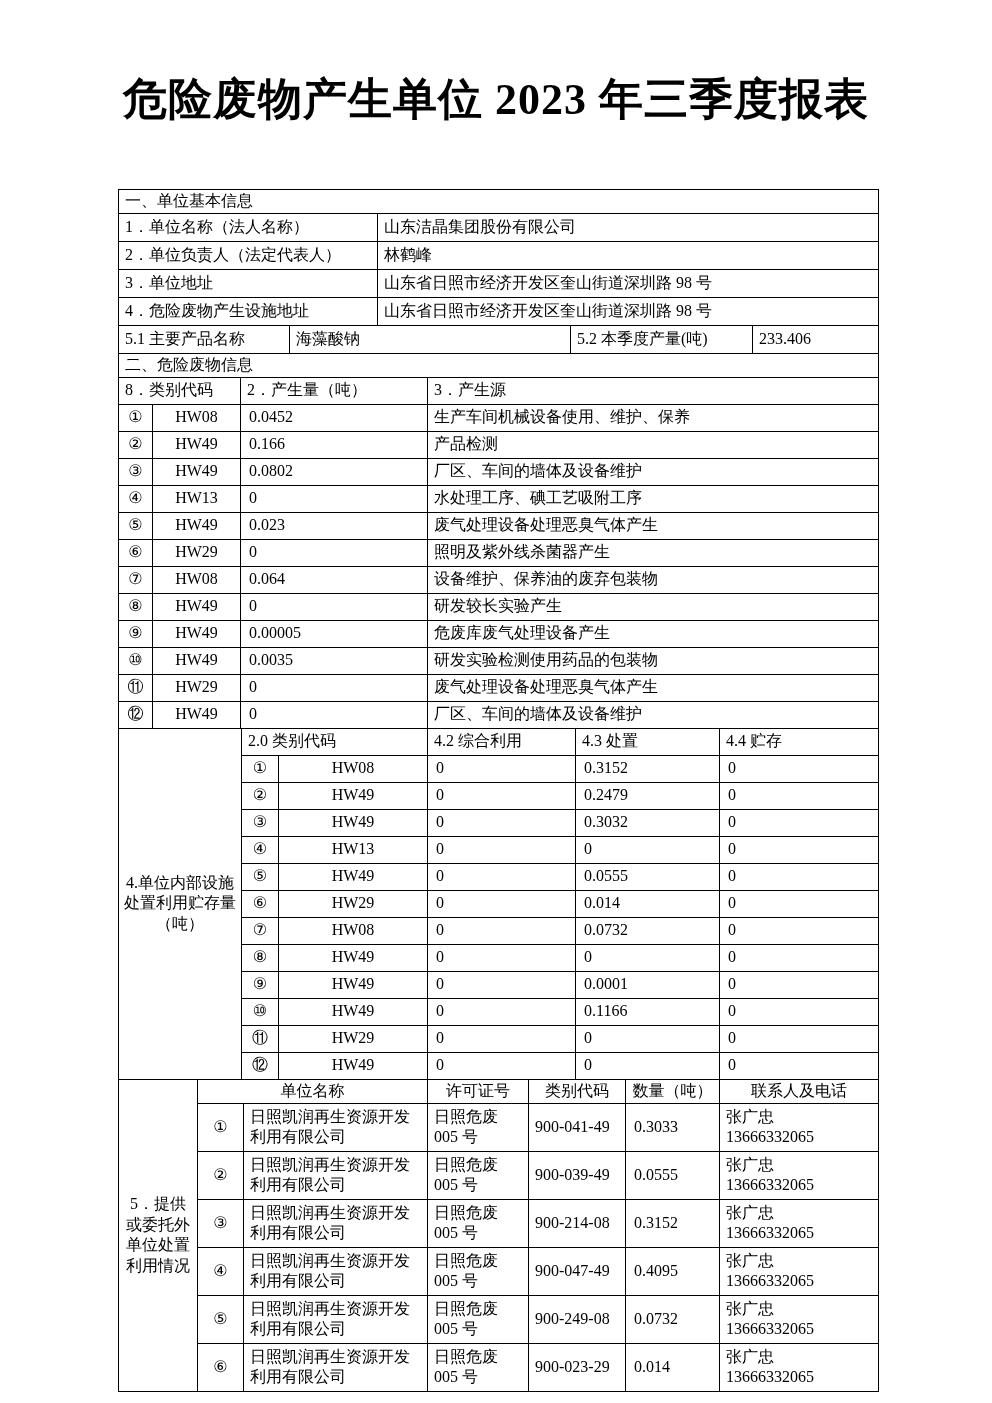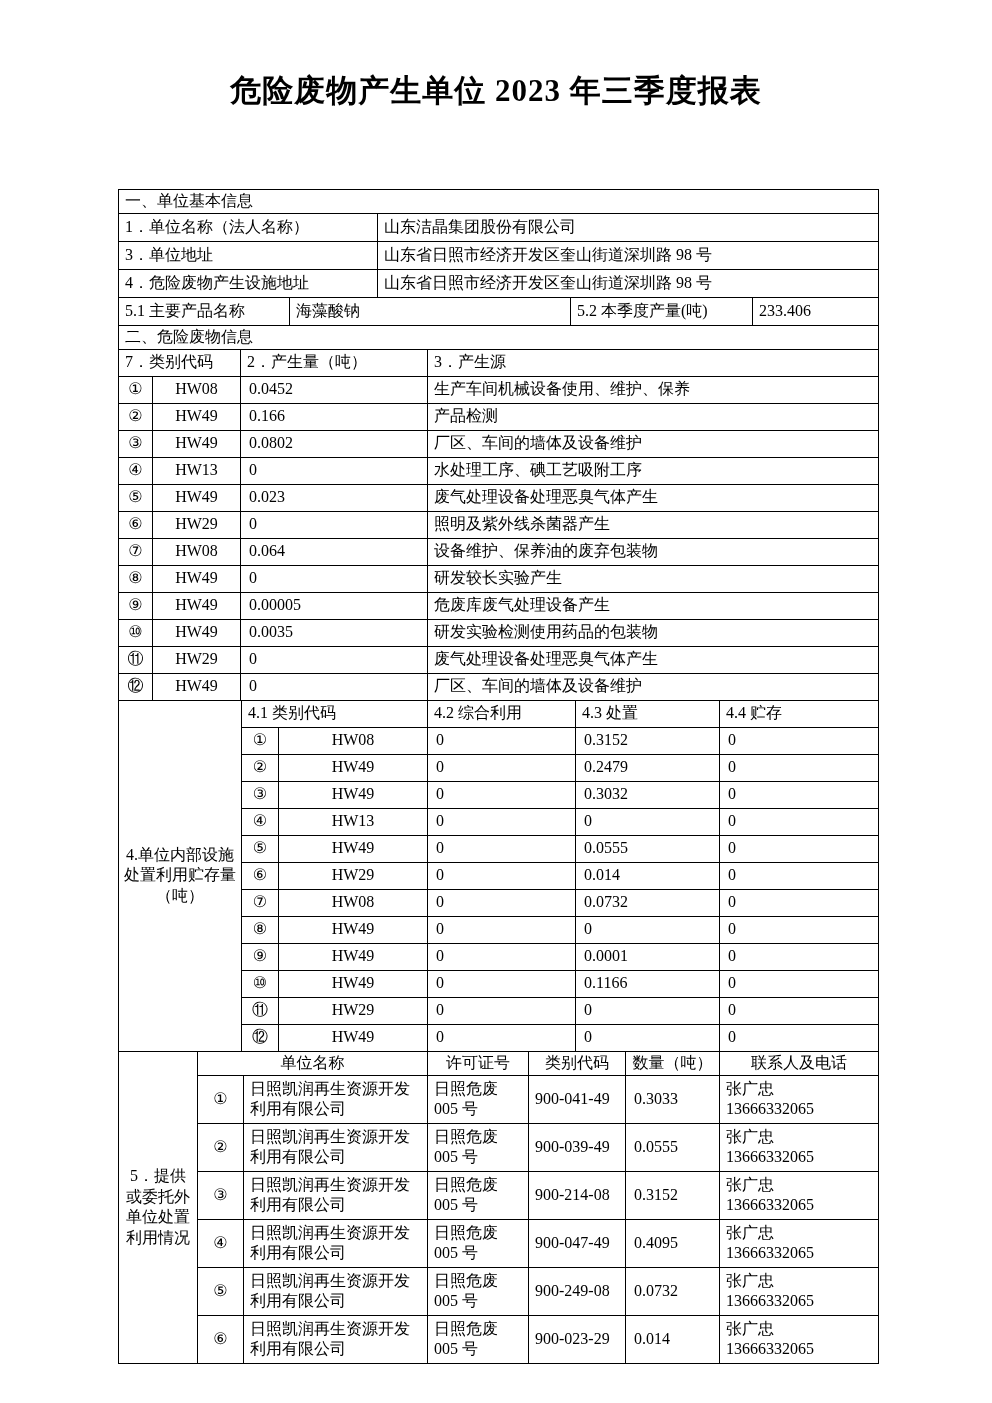--- a/index.html
+++ b/index.html
@@ -5,21 +5,21 @@
   * { margin: 0; padding: 0; box-sizing: border-box; }
   html, body { background: #ffffff; }
   body {
     width: 992px; height: 1403px;
     font-family: "Liberation Serif", "DejaVu Serif", serif;
     color: #000;
   }
   .page { position: relative; width: 992px; height: 1403px; background: #fff; overflow: hidden; }
   .doc-title {
     position: absolute; top: 70px; left: 0; width: 100%;
-    text-align: center; font-size: 31px; font-weight: bold; letter-spacing: 1px;
+    text-align: center; font-size: 44px; font-weight: bold; letter-spacing: 1px;
     white-space: nowrap;
   }
   .tables { position: absolute; top: 143px; left: 118px; width: 762px; }
   table { border-collapse: collapse; table-layout: fixed; width: 760px; margin-top: 46px; }
   table + table { margin-top: -1px; }
   td {
     border: 1px solid #000;
     font-size: 16px; line-height: 1.3;
     padding: 1px 6px;
     vertical-align: middle;
@@ -53,20 +53,24 @@
       </colgroup>
       <tbody>
         <tr class="h24">
           <td colspan="5">一、单位基本信息</td>
         </tr>
         <tr class="h28">
           <td colspan="2">1．单位名称（法人名称）</td>
           <td colspan="3">山东洁晶集团股份有限公司</td>
         </tr>
         <tr class="h28">
+          <td colspan="2">2．单位负责人（法定代表人）</td>
+          <td colspan="3">林鹤峰</td>
+        </tr>
+        <tr class="h28">
           <td colspan="2">3．单位地址</td>
           <td colspan="3">山东省日照市经济开发区奎山街道深圳路 98 号</td>
         </tr>
         <tr class="h28">
           <td colspan="2">4．危险废物产生设施地址</td>
           <td colspan="3">山东省日照市经济开发区奎山街道深圳路 98 号</td>
         </tr>
         <tr class="h28">
           <td>5.1 主要产品名称</td>
           <td colspan="2">海藻酸钠</td>
@@ -81,21 +85,21 @@
         <col style="width:34px">
           <col style="width:88px">
           <col style="width:187px">
           <col style="width:451px">
       </colgroup>
       <tbody>
         <tr class="h23">
           <td colspan="4">二、危险废物信息</td>
         </tr>
         <tr class="h27">
-          <td colspan="2">7．类别代码</td>
+          <td colspan="2">8．类别代码</td>
           <td>2．产生量（吨）</td>
           <td>3．产生源</td>
         </tr>
 
           <tr class="h27">
             <td class="c">①</td>
             <td class="c">HW08</td>
             <td class="num-cell">0.0452</td>
             <td>生产车间机械设备使用、维护、保养</td>
           </tr>
@@ -184,21 +188,21 @@
         <col style="width:123px">
           <col style="width:37px">
           <col style="width:149px">
         <col style="width:148px">
           <col style="width:144px">
           <col style="width:159px">
       </colgroup>
       <tbody>
         <tr class="h27">
           <td rowspan="13" class="sec-label">4.单位内部设施处置利用贮存量（吨）</td>
-          <td colspan="2">4.1 类别代码</td>
+          <td colspan="2">2.0 类别代码</td>
           <td>4.2 综合利用</td>
           <td>4.3 处置</td>
           <td>4.4 贮存</td>
         </tr>
 
           <tr class="h27">
             <td class="c">①</td>
             <td class="c">HW08</td>
             <td class="num-cell">0</td>
             <td class="num-cell">0.3152</td>

